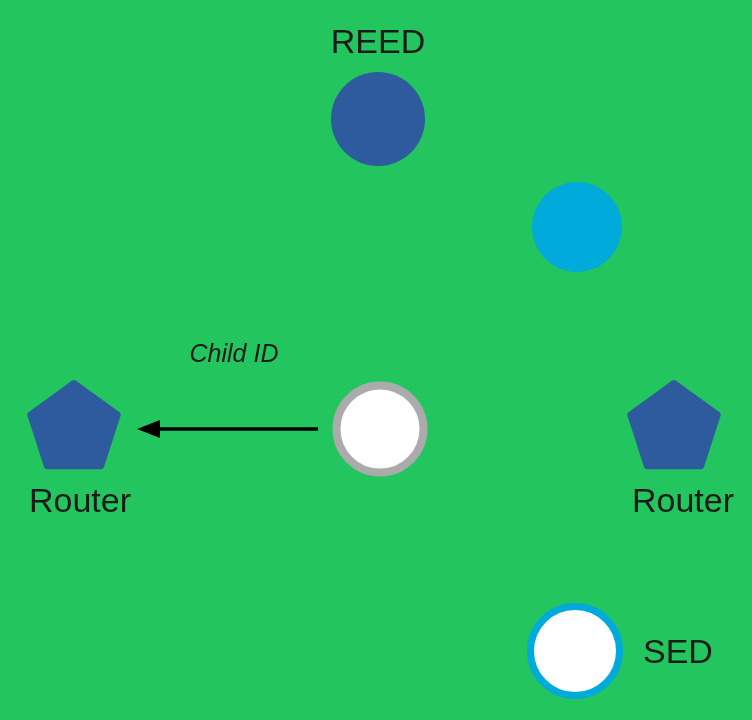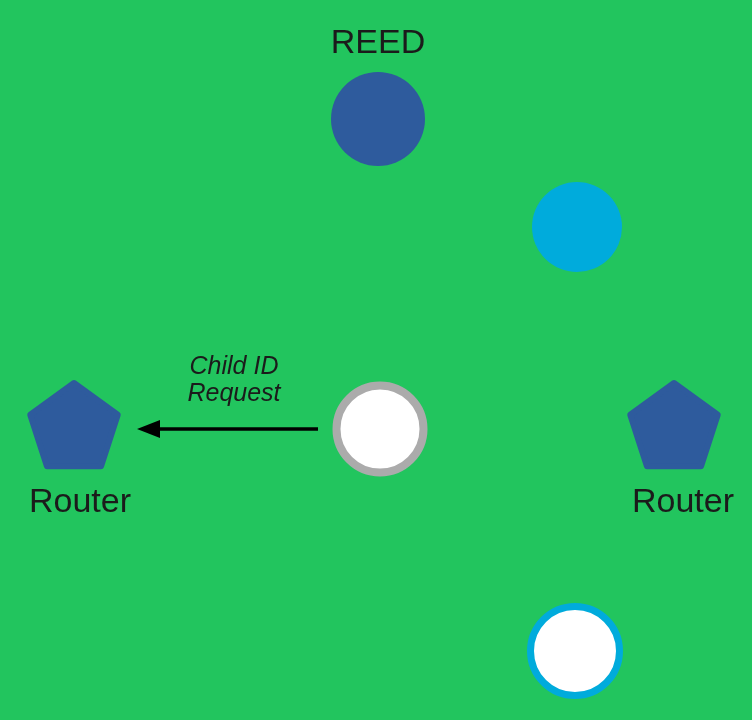--- a/index.html
+++ b/index.html
@@ -26,21 +26,21 @@
     line-height: 1;
     color: #1b1b1b;
     white-space: nowrap;
   }
   .label.centered {
     text-align: center;
   }
   .message {
     position: absolute;
     left: 134px;
-    top: 352px;
+    top: 340px;
     width: 200px;
     text-align: center;
     font-size: 25px;
     line-height: 27px;
     font-style: italic;
     color: #1b1b1b;
   }
   .reed-label   { left: 278px; top: 24px;  width: 200px; }
   .med-label    { left: 635px; top: 209px; }
   .sed-label    { left: 643px; top: 634px; }
@@ -68,23 +68,23 @@
 
     <g>
       <line x1="318" y1="429" x2="159" y2="429" stroke-width="3.5" stroke="#000000"></line>
       <polygon points="137,429 160,420 160,438" fill="#000000"></polygon>
     </g>
   </svg>
 
   <div class="label centered reed-label">REED</div>
 
 
+  <div class="label sed-label">SED</div>
 
   <div class="label centered router-left-label">Router</div>
 
   <div class="label centered router-right-label">Router</div>
 
   <div class="message">
     <span>Child ID</span><br>
-    <span>Request</span>
   </div>
 
 </div>
 
 </body></html>

